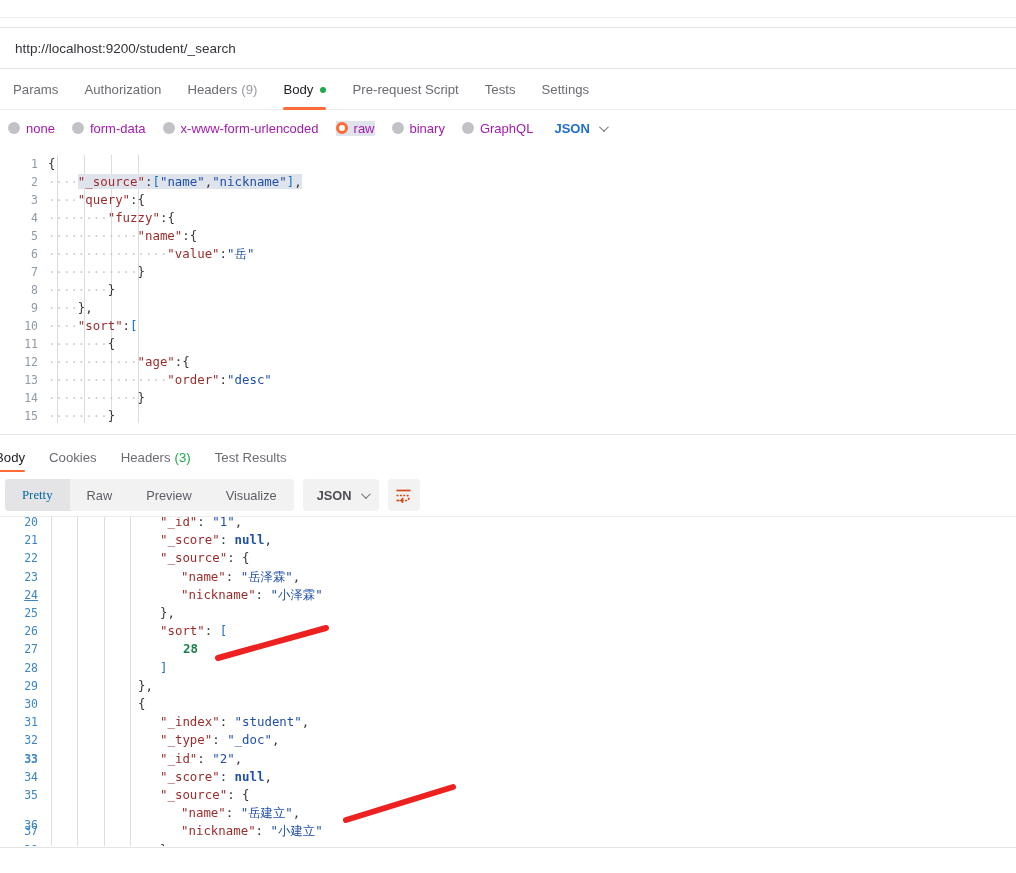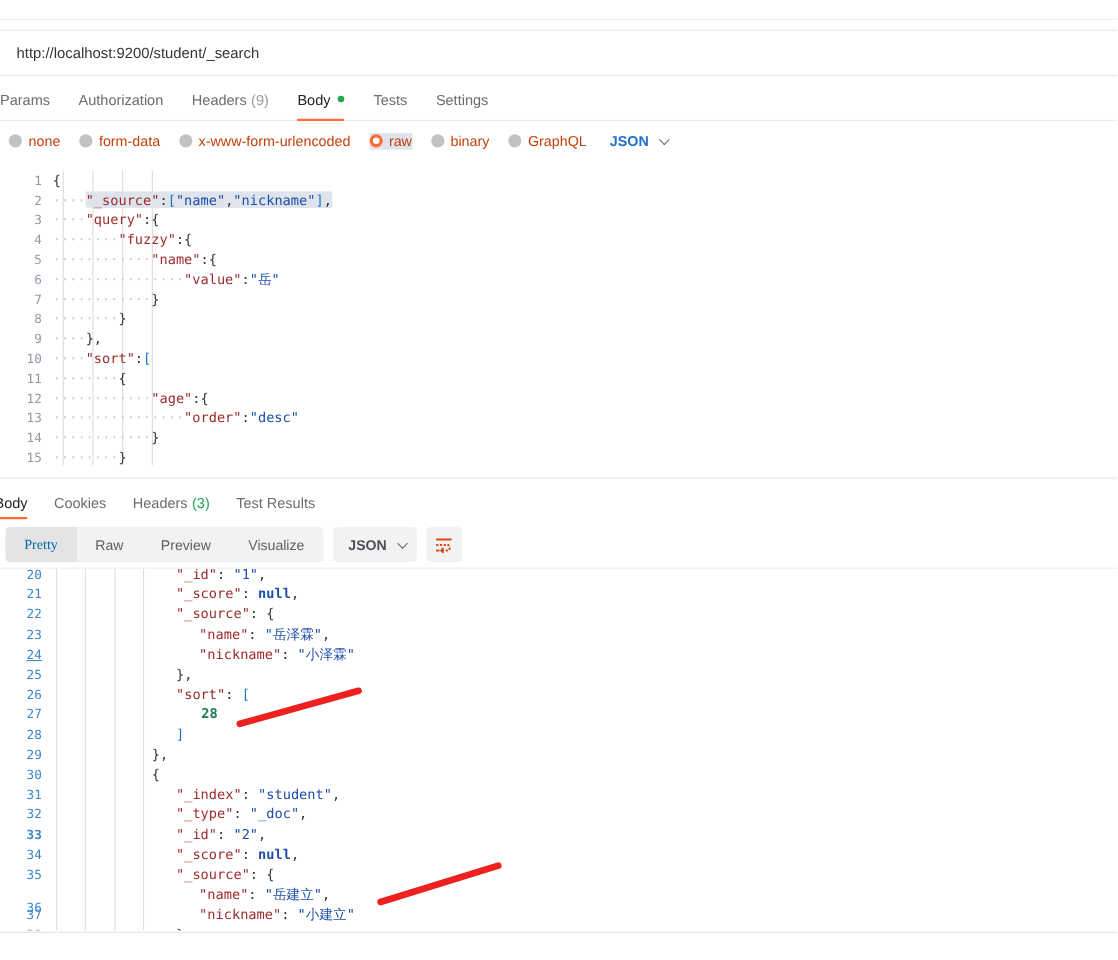--- a/index.html
+++ b/index.html
@@ -43,21 +43,21 @@
           border-right: 1.3px solid #9a9a9e; border-bottom: 1.3px solid #9a9a9e;
           transform: rotate(45deg) translate(-2px,-2px); }
   .url-field {
     flex: 1; display: flex; align-items: center; padding-left: 15px;
     font-size: 13.5px; color: #33333a; cursor: text;
   }
 
   
   .req-tabs {
     position: absolute; left: 0; top: 70px; width: 1016px; height: 40px;
-    display: flex; align-items: flex-start; padding-left: 0;
+    display: flex; align-items: center; padding-left: 13px;
     border-bottom: 1px solid #ededed; background: #fff;
   }
   .rtab {
     position: relative; height: 40px; display: flex; align-items: center;
     padding: 0 13px; font-size: 13.2px; color: #6b6b72; cursor: pointer;
     white-space: nowrap;
   }
   .rtab:first-child { padding-left: 0; margin-left: 0; }
   .rtab.active { color: #222228; }
   .rtab.active::after {
@@ -76,21 +76,21 @@
     display: flex; align-items: center; background: #fff;
   }
   .btype { display: flex; align-items: center; margin-right: 17px; cursor: pointer; }
   .btype:first-child { margin-left: 8px; }
   .radio {
     width: 12px; height: 12px; border-radius: 50%;
     background: #c2c2c6; margin-right: 6px; display: inline-block;
     position: relative; flex: none;
   }
   .btype.sel .radio { background: #ffffff; border: 3.2px solid #ff6c37; }
-  .btype-label { font-size: 13px; color: #c2410c; white-space: nowrap; }
+  .btype-label { font-size: 13px; color: #a21caf; white-space: nowrap; }
   .json-sel {
     display: flex; align-items: center; margin-left: 4px; cursor: pointer;
   }
   .json-sel .jl { font-size: 13px; color: #1f6fd0; font-weight: 600; }
   .chev-sm {
     display: inline-block; width: 7px; height: 7px; margin-left: 9px;
     border-right: 1.3px solid #6d6d72; border-bottom: 1.3px solid #6d6d72;
     transform: rotate(45deg) translateY(-2px);
   }
 
@@ -216,20 +216,23 @@
     <div class="rtab">
       <span>Authorization</span>
     </div>
     <div class="rtab">
       <span>Headers</span>
       <span class="count">(9)</span>
     </div>
     <div class="rtab active">
       <span>Body</span>
       <span class="dot-green"></span>
+    </div>
+    <div class="rtab">
+      <span>Pre-request Script</span>
     </div>
     <div class="rtab">
       <span>Tests</span>
     </div>
     <div class="rtab">
       <span>Settings</span>
     </div>
   </div>
 
 <div class="body-types" id="body-types">

